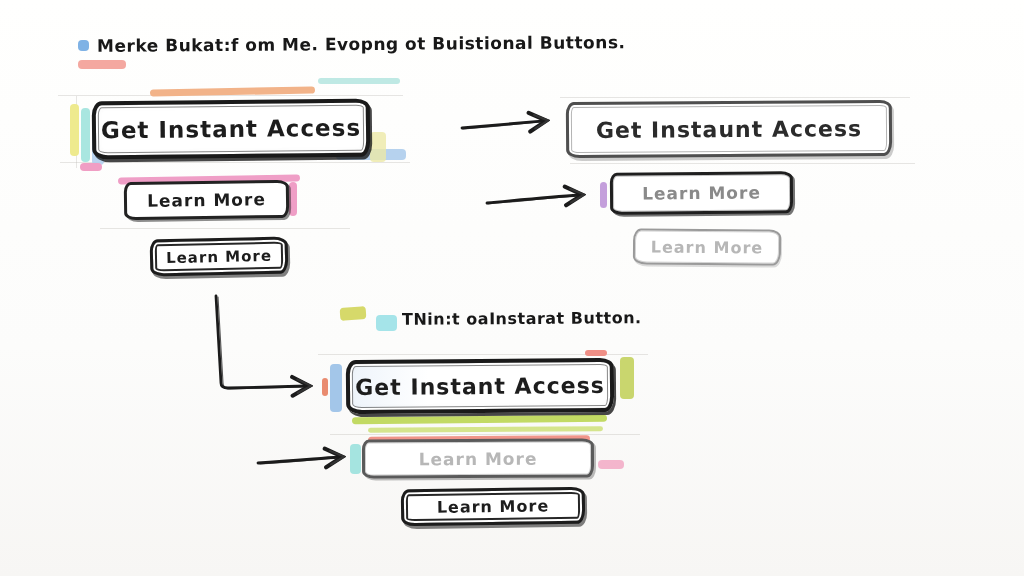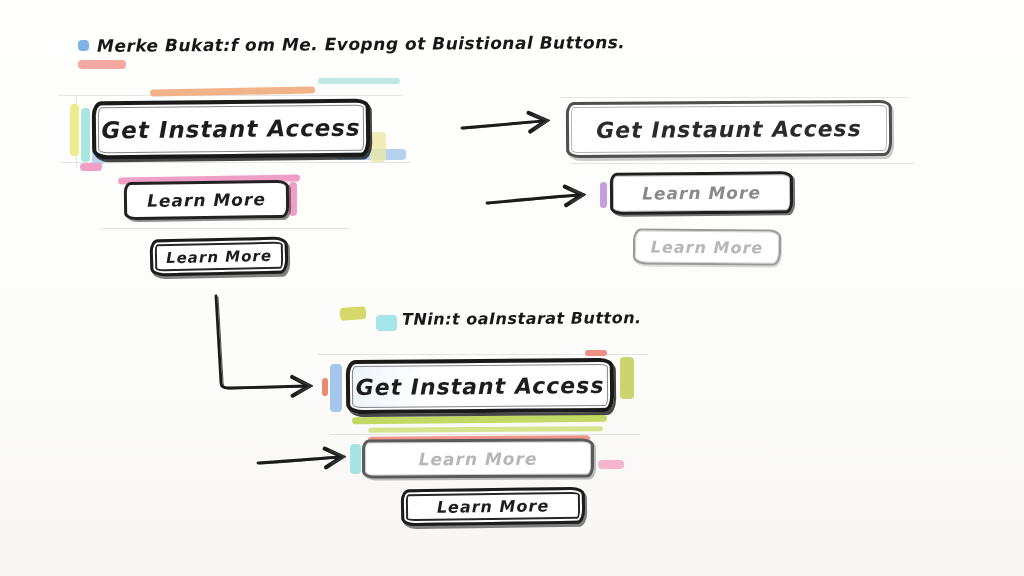--- a/index.html
+++ b/index.html
@@ -1,19 +1,19 @@
 <!DOCTYPE html>
 <html><head>
 <meta charset="utf-8">
 <style>
   * { margin:0; padding:0; box-sizing:border-box; }
   html,body { width:1024px; height:576px; }
   body { font-family:"DejaVu Sans", sans-serif; background:#fdfdfc; overflow:hidden; }
   .canvas { position:relative; width:1024px; height:576px;
-            background:linear-gradient(180deg,#fffffe 0%,#fcfcfb 60%,#f7f6f4 100%);font-style:italic; }
+            background:linear-gradient(180deg,#fffffe 0%,#fcfcfb 60%,#f7f6f4 100%); }
 
   .abs { position:absolute; }
 
   
   .note { font-size:17px; font-weight:600; color:#181818; letter-spacing:.5px;
           transform:rotate(-.4deg); white-space:nowrap; }
   .note.mid { font-size:16px; }
 
   
   .sketch-btn { display:flex; align-items:center; justify-content:center;

